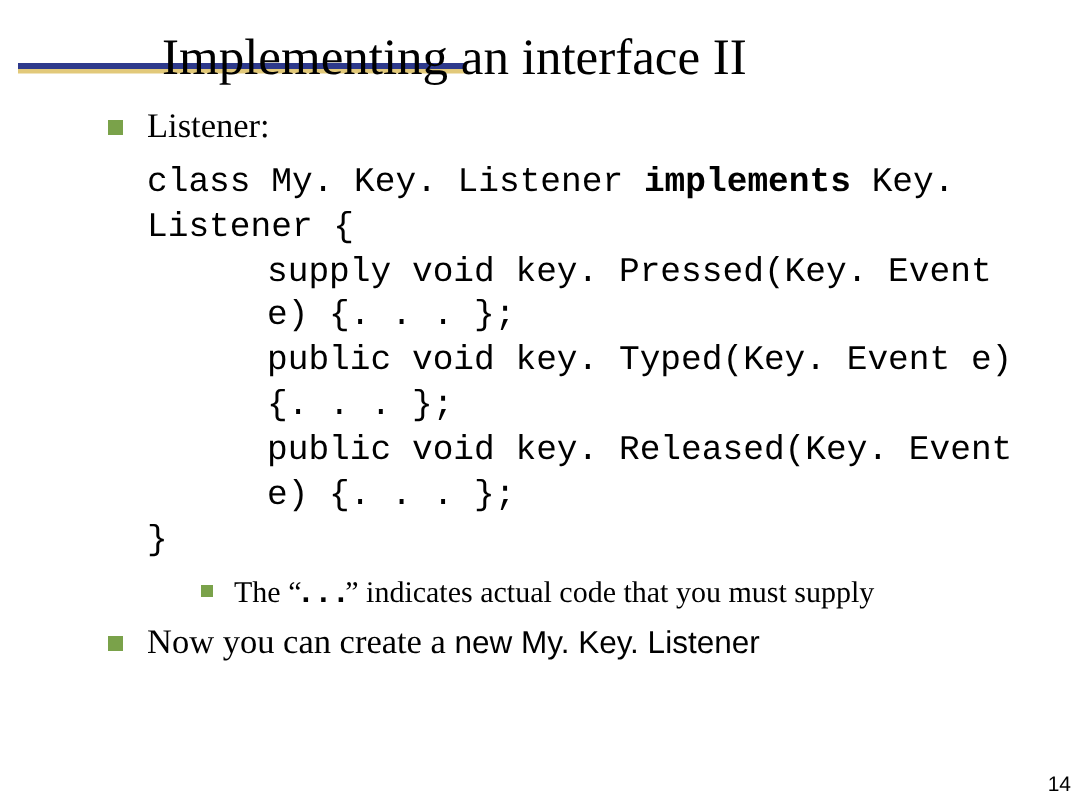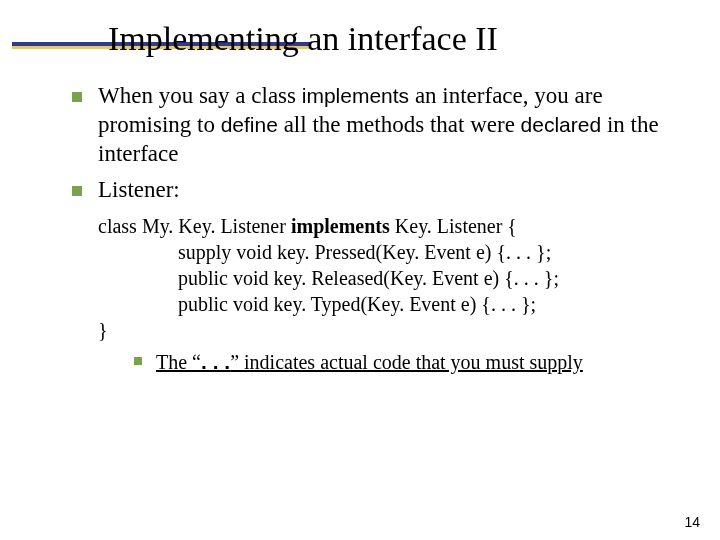--- a/index.html
+++ b/index.html
@@ -8,21 +8,21 @@
     width: 720px;
     height: 540px;
     background: #fff;
     font-family: "Times New Roman", Times, serif;
     color: #000;
     overflow: hidden;
     position: relative;
   }
   .title-wrap {
     position: relative;
-    margin: 20px 0 24px 0;
+    margin: 20px 0 12px 0;
     font-family: Liberation Serif, serif;
   }
   .title-rule {
     position: absolute;
     left: 12px;
     right: 410px;
     top: 22px;
     height: 4px;
     background: #2e3a8c;
     box-shadow: 0 3px 0 0 #e2c97a;
@@ -55,84 +55,85 @@
     content: "";
     position: absolute;
     left: 4px;
     top: 10px;
     width: 10px;
     height: 10px;
     background: #7aa24a;
   }
   .sans { font-family: Arial, Helvetica, sans-serif; font-size: 21px; }
   .code-block {
-    font-family: Liberation Serif, serif;
-    font-size: 20px;
+    font-family: Liberation Mono, monospace;
+    font-size: 23px;
     margin-left: 30px;
     margin-top: 6px;
     margin-bottom: 6px;
     line-height: 1.3;
   }
   .code-block .indent { padding-left: 80px; display: block; }
   ul.b2 {
     list-style: none;
     padding: 0;
     margin: 4px 0 6px 64px;
     font-size: 20px;
-    text-decoration: underline;
   }
   ul.b2 > li {
     position: relative;
     padding-left: 24px;
   }
   ul.b2 > li::before {
     content: "";
     position: absolute;
     left: 2px;
     top: 8px;
     width: 8px;
     height: 8px;
     background: #7aa24a;
   }
   .pagenum {
     position: absolute;
-    right: 20px;
+    right: 6px;
     bottom: 10px;
     font-family: Arial, Helvetica, sans-serif;
     font-size: 14px;
     color: #000;
   }
 </style>
 </head>
 <body>
 
 <div class="title-wrap">
   <div class="title-rule"></div>
   <div class="title">Implementing an interface II</div>
 </div>
 
 <div class="body">
   <ul class="b1">
-    <li>
-      <span>When you say a class </span><span class="sans">implements</span><span> an interface, you are promising to </span><span class="sans">define</span><span> all the methods that were </span><span class="sans">declared</span><span> in the interface</span>
-    </li>
     <li>Listener:</li>
   </ul>
 
   <div class="code-block">
     <div>
       <span>class My. Key. Listener </span><b>implements</b><span> Key. Listener {</span>
     </div>
     <span class="indent">supply void key. Pressed(Key. Event e) {. . . };</span>
+    <span class="indent">public void key. Typed(Key. Event e) {. . . };</span>
     <span class="indent">public void key. Released(Key. Event e) {. . . };</span>
-    <span class="indent">public void key. Typed(Key. Event e) {. . . };</span>
     <div>}</div>
   </div>
 
   <ul class="b2">
     <li>
       <span>The “</span><b class="sans">. . .</b><span>” indicates actual code that you must supply</span>
     </li>
   </ul>
 
+  <ul class="b1">
+    <li>
+      <span>Now you can create a </span><span class="sans">new My. Key. Listener</span>
+    </li>
+  </ul>
 </div>
 
 <div class="pagenum">14</div>
 
 </body></html>

